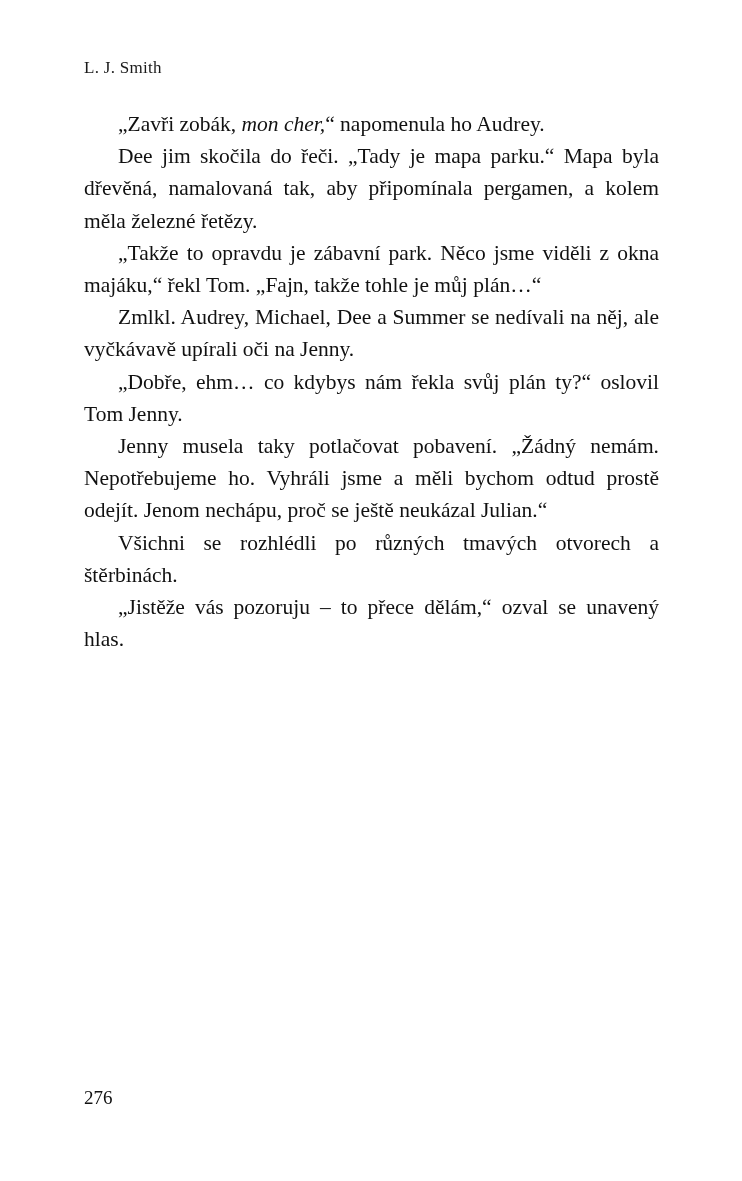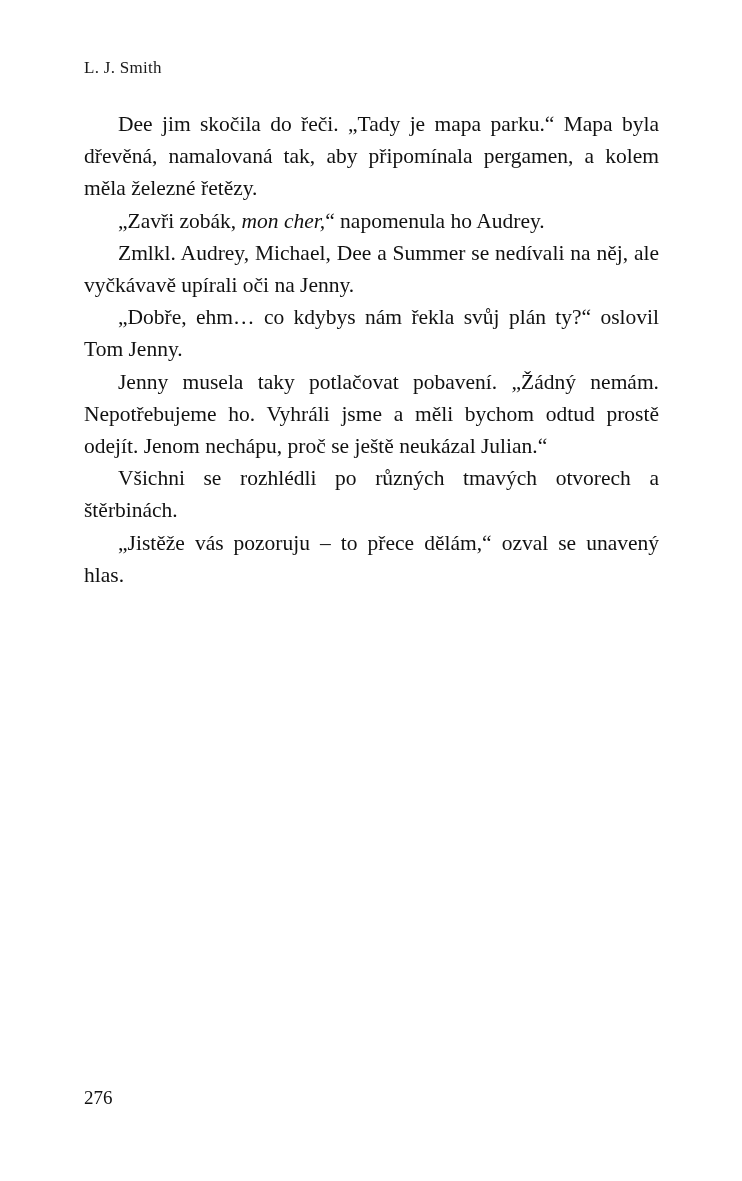--- a/index.html
+++ b/index.html
@@ -59,22 +59,23 @@
   }
 </style>
 </head>
 <body>
 
 <div class="page">
 
   <div class="running-head">L. J. Smith</div>
 
   <div class="text-block">
+      <p>„Zavři zobák, <em>mon cher,</em>“ napomenula ho Audrey.</p>
       <p>Dee jim skočila do řeči. „Tady je mapa parku.“ Mapa byla dřevěná, namalovaná tak, aby připomínala pergamen, a kolem měla železné řetězy.</p>
-      <p>„Zavři zobák, <em>mon cher,</em>“ napomenula ho Audrey.</p>
+      <p>„Takže to opravdu je zábavní park. Něco jsme viděli z okna majáku,“ řekl Tom. „Fajn, takže tohle je můj plán…“</p>
       <p>Zmlkl. Audrey, Michael, Dee a Summer se nedívali na něj, ale vyčkávavě upírali oči na Jenny.</p>
       <p>„Dobře, ehm… co kdybys nám řekla svůj plán ty?“ oslovil Tom Jenny.</p>
       <p>Jenny musela taky potlačovat pobavení. „Žádný nemám. Nepotřebujeme ho. Vyhráli jsme a měli bychom odtud prostě odejít. Jenom nechápu, proč se ještě neukázal Julian.“</p>
       <p>Všichni se rozhlédli po různých tmavých otvorech a štěrbinách.</p>
       <p>„Jistěže vás pozoruju – to přece dělám,“ ozval se unavený hlas.</p>
     </div>
 
   <div class="folio">276</div>
 
 </div>

